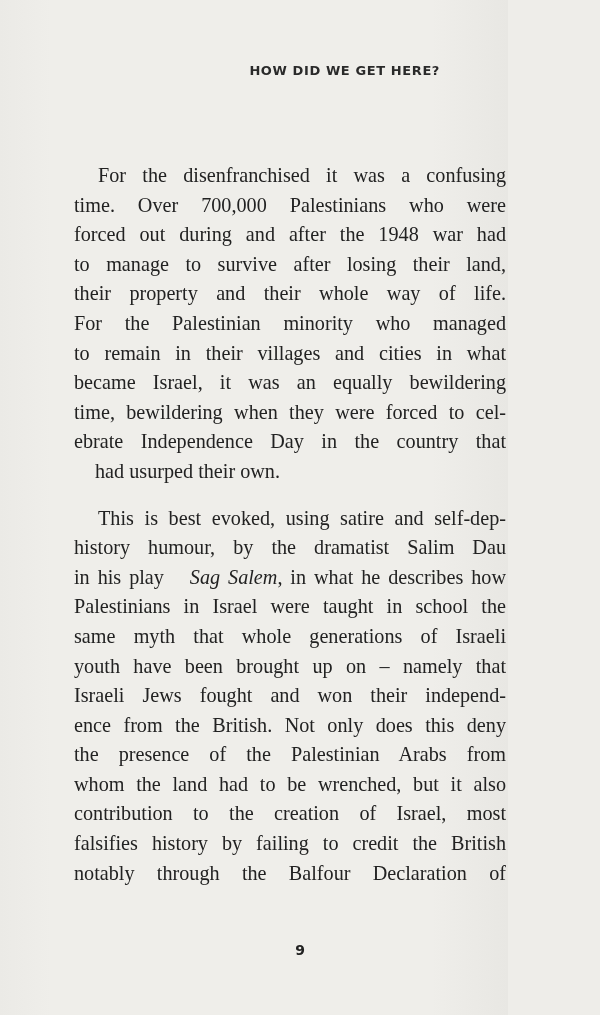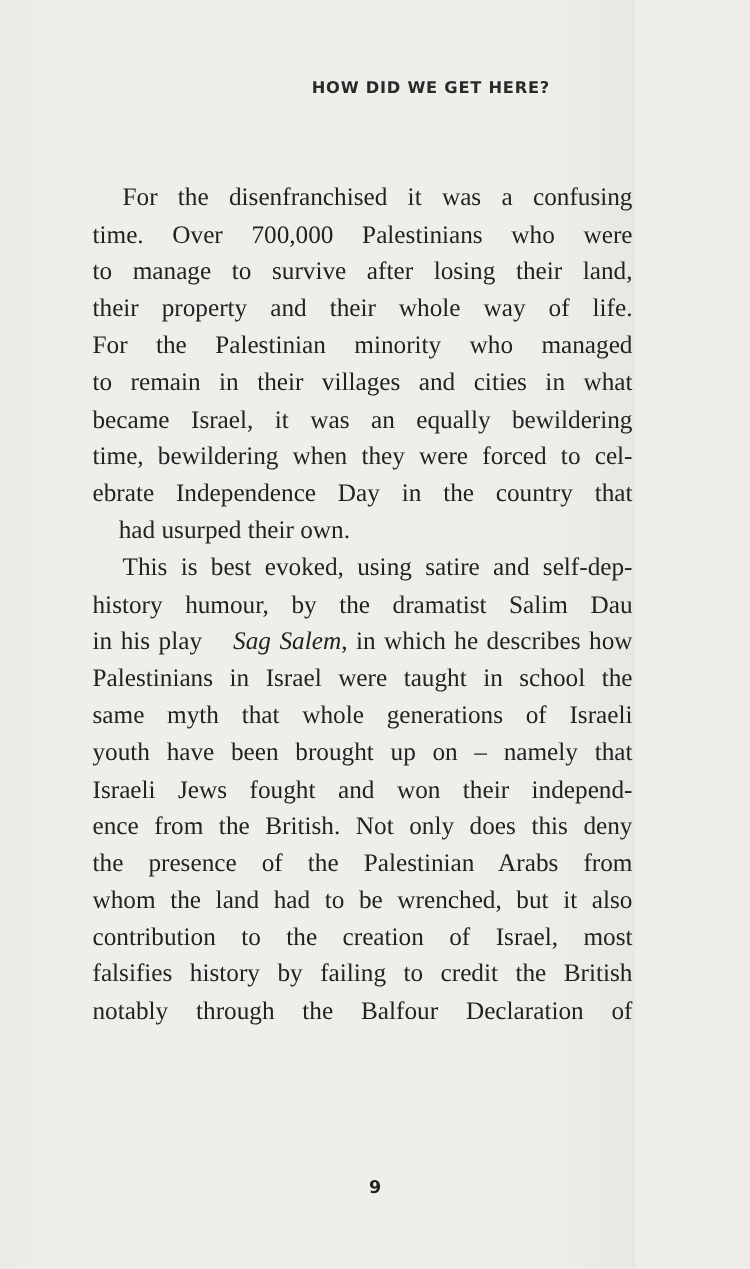--- a/index.html
+++ b/index.html
@@ -46,20 +46,21 @@
       white-space: nowrap;
       text-align: justify;
       text-align-last: justify;
     }
     .line.last {
       text-align-last: left;
       margin-left: 21px;
     }
     .line.indent-justify {
       padding-left: 24px;
+      margin-top: 17px;
     }
     .ital {
       font-style: italic;
       margin-left: 18px;
     }
     .folio {
       position: absolute;
       top: 942px;
       left: 0;
       width: 600px;
@@ -74,34 +75,35 @@
 <body>
 
 <div class="page">
   <div class="running-head">HOW DID WE GET HERE?</div>
 
   <div class="body-text">
 
     <div class="paragraph">
       <span class="line indent-justify">For the disenfranchised it was a confusing</span>
       <span class="line">time. Over 700,000 Palestinians who were</span>
+      <span class="line">forced out during and after the 1948 war had</span>
       <span class="line">to manage to survive after losing their land,</span>
       <span class="line">their property and their whole way of life.</span>
       <span class="line">For the Palestinian minority who managed</span>
       <span class="line">to remain in their villages and cities in what</span>
       <span class="line">became Israel, it was an equally bewildering</span>
       <span class="line">time, bewildering when they were forced to cel-</span>
       <span class="line">ebrate Independence Day in the country that</span>
       <span class="line last">had usurped their own.</span>
     </div>
 
     <div class="paragraph">
       <span class="line indent-justify">This is best evoked, using satire and self-dep-</span>
       <span class="line">history humour, by the dramatist Salim Dau</span>
-      <span class="line"><span>in his play </span><span class="ital">Sag Salem</span><span>, in which he describes how</span></span>
+      <span class="line"><span>in his play </span><span class="ital">Sag Salem</span><span>, in what he describes how</span></span>
       <span class="line">Palestinians in Israel were taught in school the</span>
       <span class="line">same myth that whole generations of Israeli</span>
       <span class="line">youth have been brought up on – namely that</span>
       <span class="line">Israeli Jews fought and won their independ-</span>
       <span class="line">ence from the British. Not only does this deny</span>
       <span class="line">the presence of the Palestinian Arabs from</span>
       <span class="line">whom the land had to be wrenched, but it also</span>
       <span class="line">contribution to the creation of Israel, most</span>
       <span class="line">falsifies history by failing to credit the British</span>
       <span class="line">notably through the Balfour Declaration of</span>

